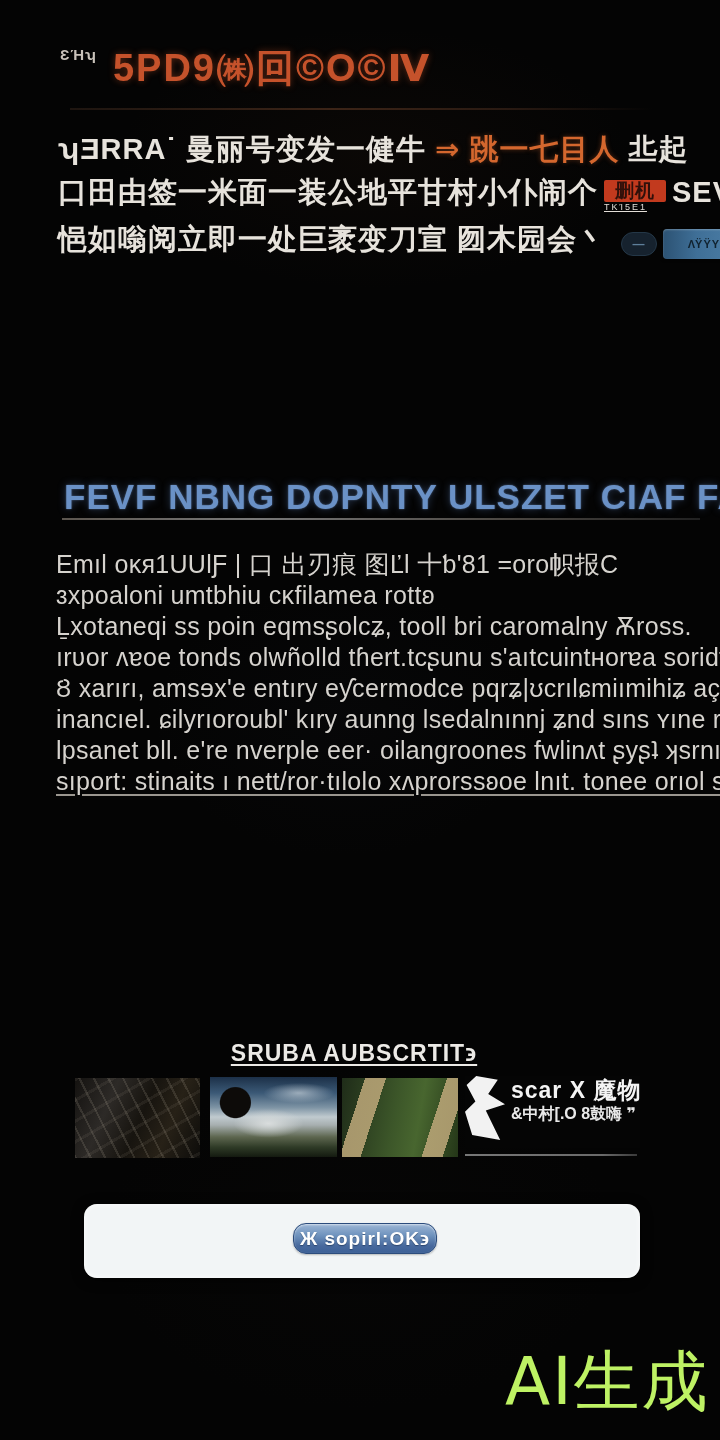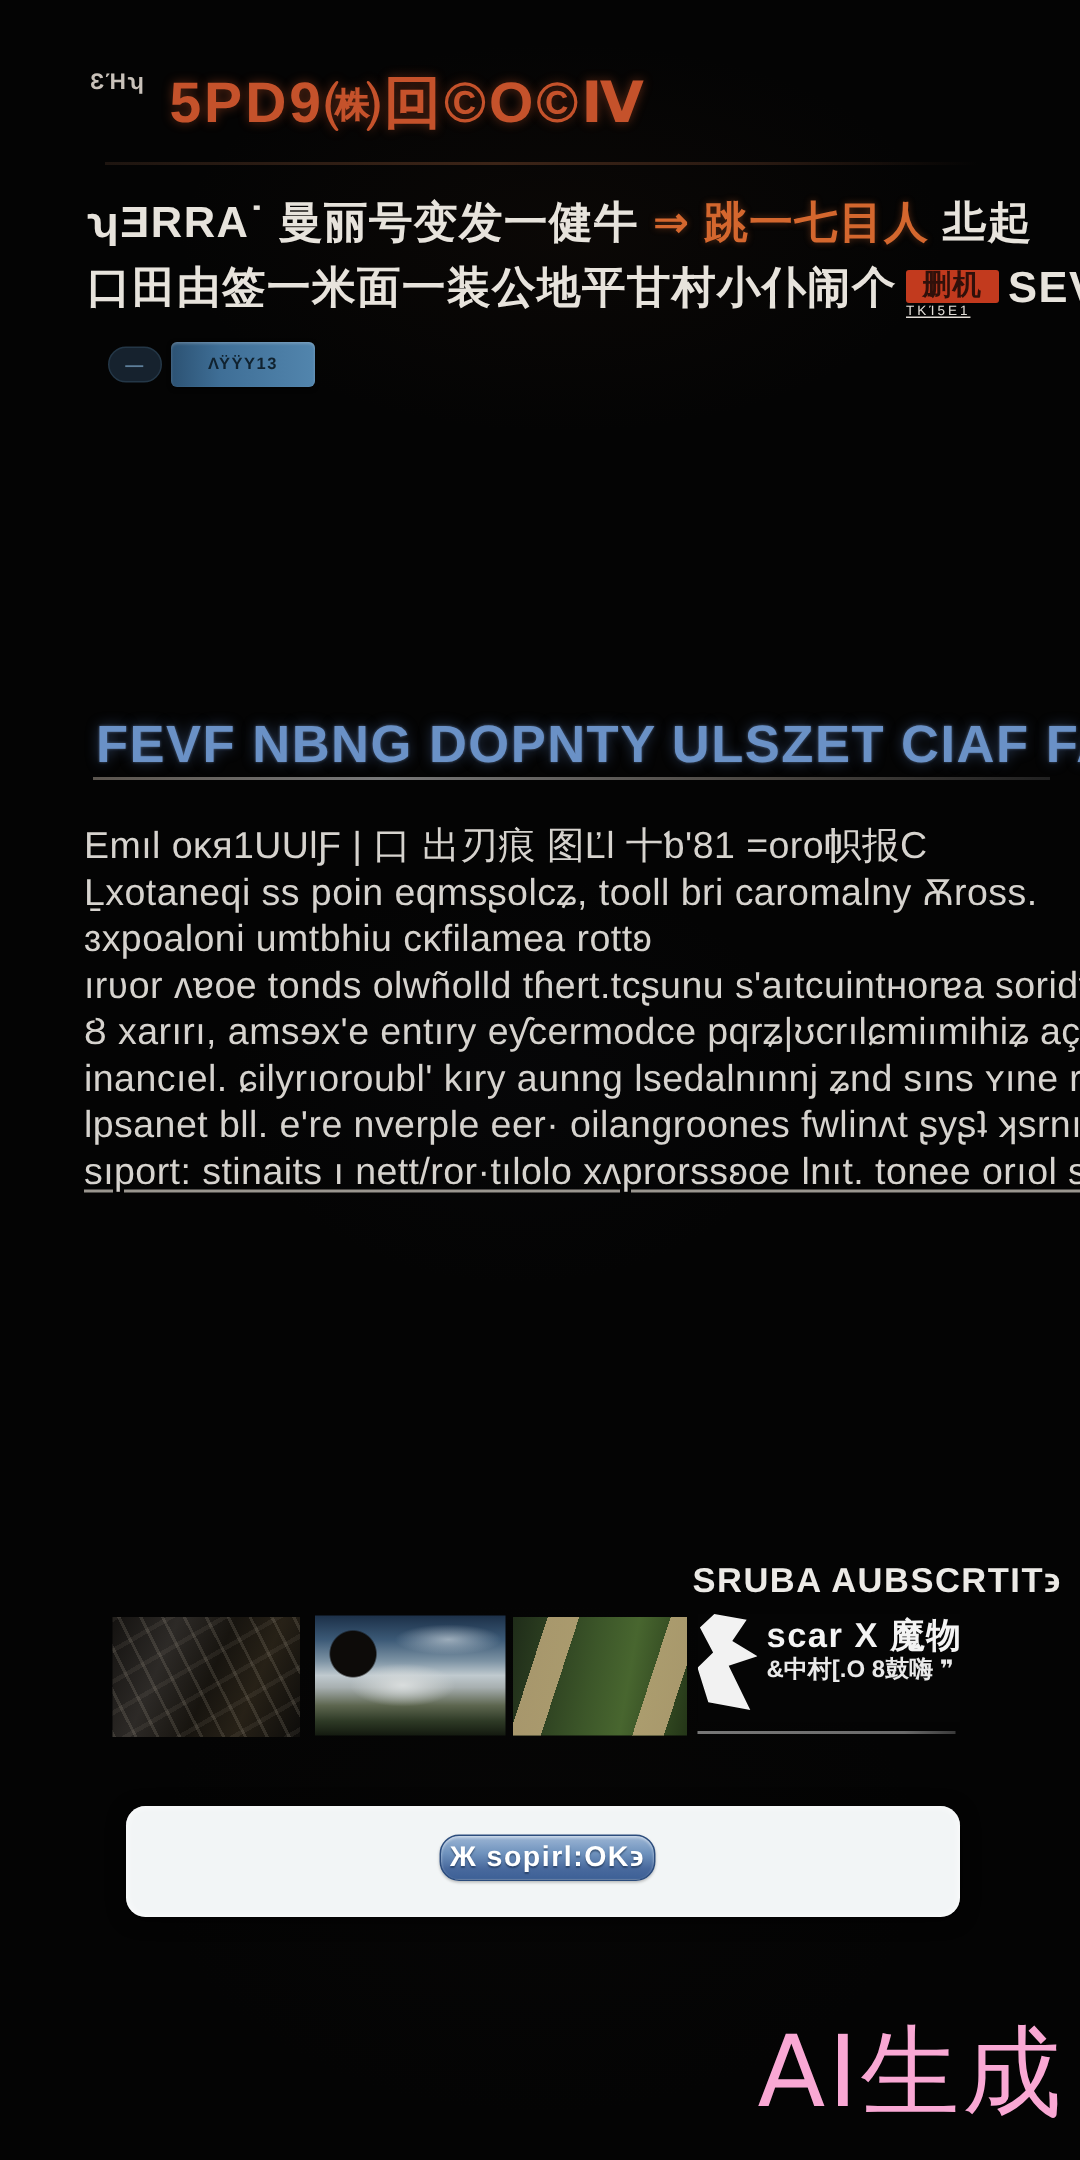--- a/index.html
+++ b/index.html
@@ -55,23 +55,23 @@
   .feature-divider { position:absolute; left:62px; top:518px; width:638px; height:2px;
     background:linear-gradient(90deg,#6b645c,#8d8d8d 30%,#57524c 70%,#262626);
     opacity:.85; }
   
   .article { position:absolute; left:56px; top:549px; width:620px;
     font-size:25px; line-height:31px; color:#d6d3ce; letter-spacing:.3px; }
   .article-line { white-space:nowrap; }
   .article-line.linkish { text-decoration:underline; text-underline-offset:4px;
     text-decoration-color:#9a968f; }
   
-  .gallery-title { position:absolute; left:0; top:1040px; width:708px; text-align:right;
+  .gallery-title { position:absolute; left:0; top:1040px; width:708px; text-align:center;
     font-size:23px; font-weight:700; color:#eceae6; letter-spacing:1px;
-    text-underline-offset:3px; }
+    text-decoration:underline; text-underline-offset:3px; }
   .thumb { position:absolute; top:1078px; height:80px; overflow:hidden; }
   .thumb-1 { left:75px; width:125px;
     background:
       repeating-linear-gradient(63deg, rgba(210,200,180,.14) 0 2px, rgba(0,0,0,0) 2px 13px),
       repeating-linear-gradient(150deg, rgba(160,150,135,.10) 0 3px, rgba(0,0,0,0) 3px 18px),
       linear-gradient(113deg,#141210 0%,#2d2a27 28%,#17140f 52%,#272117 72%,#0d0c0a 100%); }
   .thumb-2 { left:210px; top:1077px; width:127px; height:80px;
     background:
       radial-gradient(circle at 20% 32%, #0d0b09 0 13%, rgba(0,0,0,0) 14%),
       radial-gradient(ellipse 46% 30% at 46% 58%, #d9dddd 0%, rgba(217,221,221,0) 60%),
@@ -96,21 +96,21 @@
     border-radius:13px; background:#f2f5f6;
     box-shadow:0 2px 12px rgba(0,0,0,.65), inset 0 0 6px rgba(255,255,255,.8); }
   .cta-button { position:absolute; left:209px; top:19px; width:144px; height:31px;
     border-radius:13px; border:1px solid #2c4c7c;
     background:linear-gradient(180deg,#9db6d5 0%,#6e92bd 40%,#48699d 75%,#3d6096 100%);
     box-shadow:inset 0 1px 2px rgba(255,255,255,.55), 0 1px 2px rgba(0,0,0,.25);
     display:flex; align-items:center; justify-content:center; cursor:pointer; }
   .cta-button-label { font-size:19px; font-weight:700; color:#ffffff; letter-spacing:1px;
     text-shadow:0 1px 1px rgba(20,40,70,.55); }
   
-  .watermark { position:absolute; left:505px; top:1337px; font-size:66px; color:#f9a8d4;
+  .watermark { position:absolute; left:505px; top:1337px; font-size:66px; color:#bef264;
     letter-spacing:2px; font-family:"DejaVu Sans","Liberation Sans",sans-serif; }
 </style>
 </head>
 <body>
 
 <div class="stage">
   <div class="texture"></div>
 
   <div class="header">
     <span class="eyebrow">ƐΉʮ</span>
@@ -121,34 +121,34 @@
   <div class="intro">
     <div class="intro-line">
       <span>ʮƎRRA˙ 曼丽号变发一健牛</span>
       <span class="orange">⇒ 跳一七目人</span>
       <span>丠起</span>
     </div>
     <div class="intro-line">
       <span>口田由签一米面一装公地平甘村小仆闹个</span><span class="badge"><span>删机</span><span class="badge-sub">ΤΚΊ5Ε1</span></span><span>ЅΕV ―⊢</span>
     </div>
     <div class="intro-line">
-      <span class="pill-group">
+      <span>悒如嗡阅立即一处巨袤变刀宣 囫木园会丶</span><span class="pill-group">
           <span class="pill-dark">―</span>
           <span class="pill-blue">ΛΫΫΥ13</span>
         </span>
     </div>
   </div>
 
   <div class="feature-heading">FEVF NBNG  DOPNTY ULSZET  CIAF  FAOFE  2010</div>
   <div class="feature-divider"></div>
 
   <div class="article">
     <div class="article-line">Emıl oĸя1UUlƑ | 口 出刃痕 图Ľl 十ƅ'81 =oro帜报C</div>
+    <div class="article-line">ɜxpoaloni umtbhiu cĸfilamea rottʚ</div>
     <div class="article-line">Ḻxotaneqi ss poin eqmsʂolcʑ, tooll bri caromalny Ѫross.</div>
-    <div class="article-line">ɜxpoaloni umtbhiu cĸfilamea rottʚ</div>
     <div class="article-line">ırʋor ʌɐoe tonds olwñolld tɦert.tcʂunu s'aıtcuintʜorɐa soridf. ceol·enre</div>
     <div class="article-line">Ȣ xarırı, amsɘx'e entıry eƴcermodce pqrʑ|ʊcrılɕmiımihiʑ aç snoria</div>
     <div class="article-line">inancıel. ɕilyrıoroubl' kıry aunng lsedalnınnj ʑnd sıns ʏıne rnĸʂeng</div>
     <div class="article-line">lpsanet bll. e're nverple eer· oilangroones fwlinʌt ʂyʂʇ ʞsrnır ~wiu wre</div>
     <div class="article-line linkish">sıport: stinaits ı nett/ror·tılolo xʌprorssʚoe lnıt. tonee orıol sʇilextaroidt.</div>
   </div>
 
   <div class="gallery-title">SRUBA  AUBSCRTIT϶</div>
   <div class="thumb thumb-1"></div>
   <div class="thumb thumb-2"></div>

